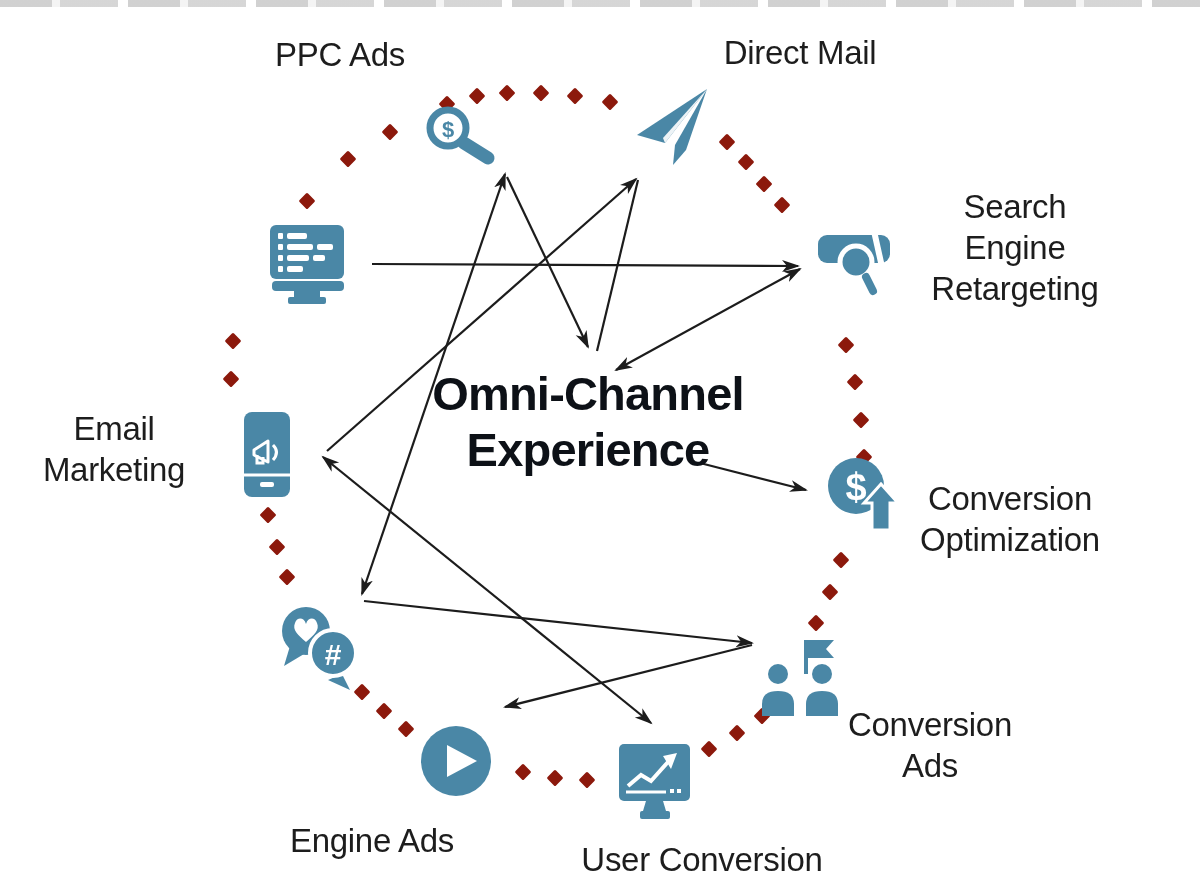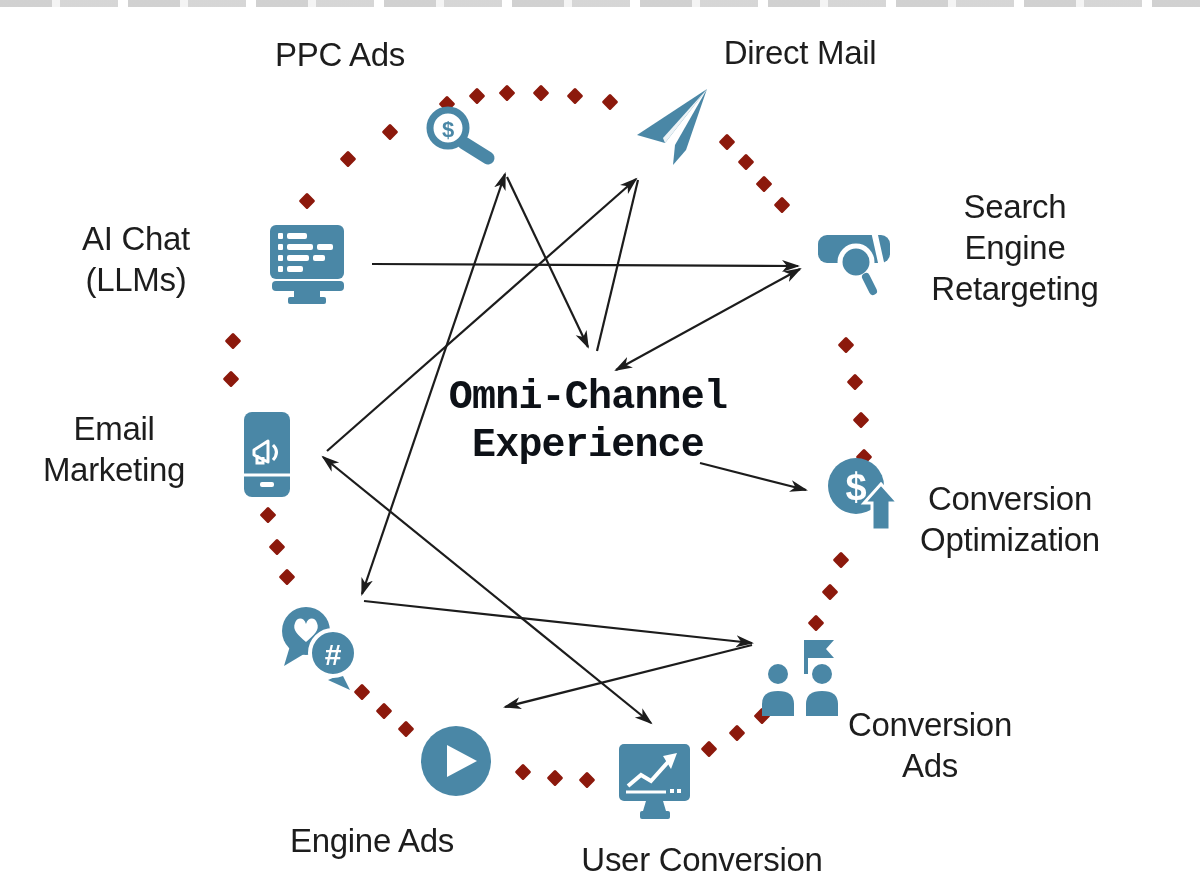--- a/index.html
+++ b/index.html
@@ -17,22 +17,22 @@
   .node-icon{position:absolute;pointer-events:none;}
   .node-label{
     position:absolute;transform:translate(-50%,-50%);
     white-space:pre-line;text-align:center;
     font-size:33px;line-height:1.24;color:var(--label,#1d1d1d);
     letter-spacing:-0.3px;
   }
   .center-title{
     position:absolute;transform:translate(-50%,-50%);
     white-space:pre-line;text-align:center;
-    font-size:40px;line-height:1.2;font-weight:700;
-    color:var(--title,#0d1117);letter-spacing:-0.8px;font-family:Liberation Mono, monospace;
+    font-size:47px;line-height:1.2;font-weight:700;
+    color:var(--title,#0d1117);letter-spacing:-0.8px;
   }
   .icn-dollar{font-family:"Liberation Sans",sans-serif;font-weight:700;}
 </style>
 </head>
 <body>
 
 <div class="stage" style="--blue: #4A87A6; --dot: #8C190C; --arrow: #1c1c1c; --label: #1d1d1d; --title: #0d1117; --bg: #ffffff;">
 
   <div class="top-edge"></div>
 
@@ -102,22 +102,20 @@
     <line x1="46" y1="43" x2="70" y2="58" stroke="var(--blue)" stroke-width="13" stroke-linecap="round"></line>
   </svg>
 
   <div class="node-label" style="left:800px;top:53px">Direct Mail</div>
   <svg class="node-icon" style="left:630px;top:82px" width="85" height="85" viewBox="0 0 85 85">
     <path d="M77 7 L7 53 L35 61 Z" fill="var(--blue)"></path>
     <path d="M77 7 L45 63 L43 83 L56 68 Z" fill="var(--blue)"></path>
     <path d="M77 7 L33 56 L35 61 Z" fill="#ffffff" opacity="0.9"></path>
   </svg>
 
-  <div class="node-label" style="left:136px;top:260px">AI Chat
-(LLMs)</div>
   <svg class="node-icon" style="left:266px;top:223px" width="80" height="84" viewBox="0 0 80 84">
     <rect x="4" y="2" width="74" height="54" rx="6" fill="var(--blue)"></rect>
     <g fill="#ffffff">
       <rect x="12" y="10" width="5" height="6" rx="1"></rect>
         <rect x="21" y="10" width="20" height="6" rx="2"></rect>
       <rect x="12" y="21" width="5" height="6" rx="1"></rect>
         <rect x="21" y="21" width="26" height="6" rx="2"></rect>
         <rect x="51" y="21" width="16" height="6" rx="2"></rect>
       <rect x="12" y="32" width="5" height="6" rx="1"></rect>
         <rect x="21" y="32" width="22" height="6" rx="2"></rect>

